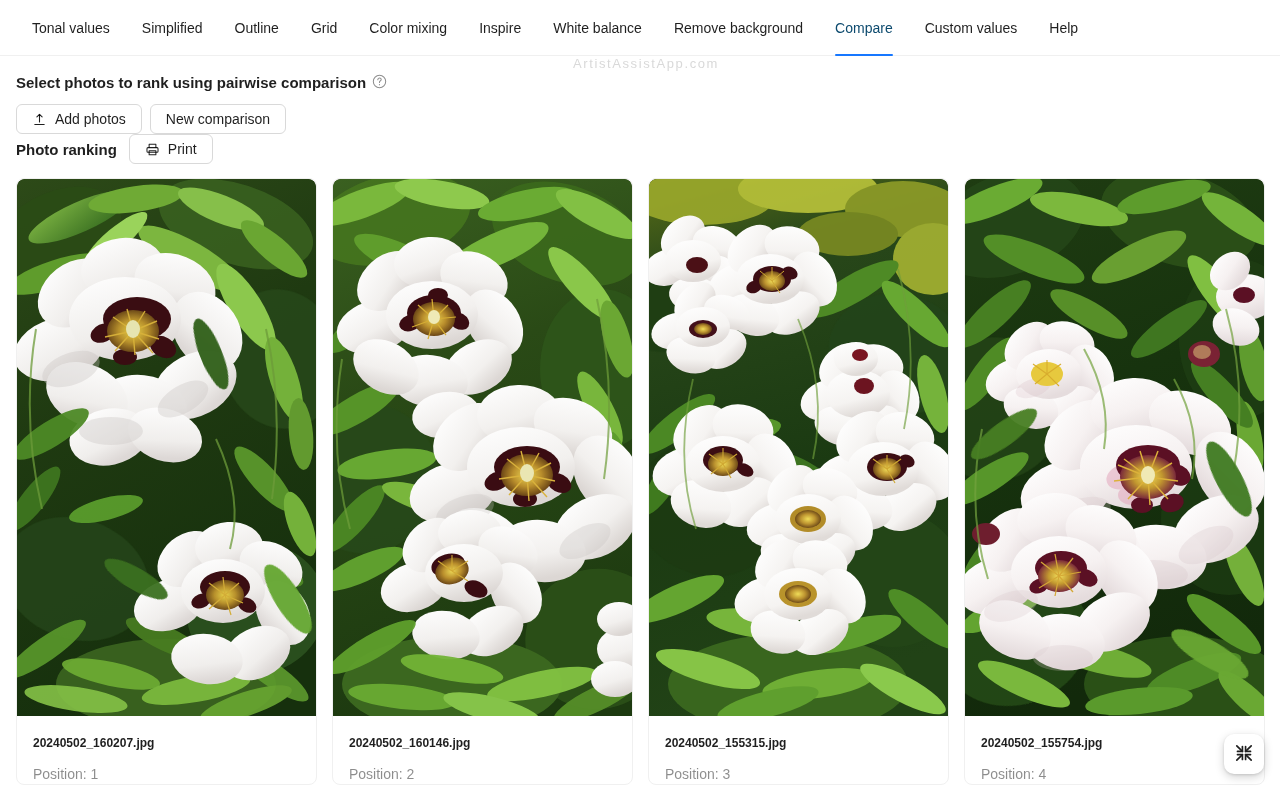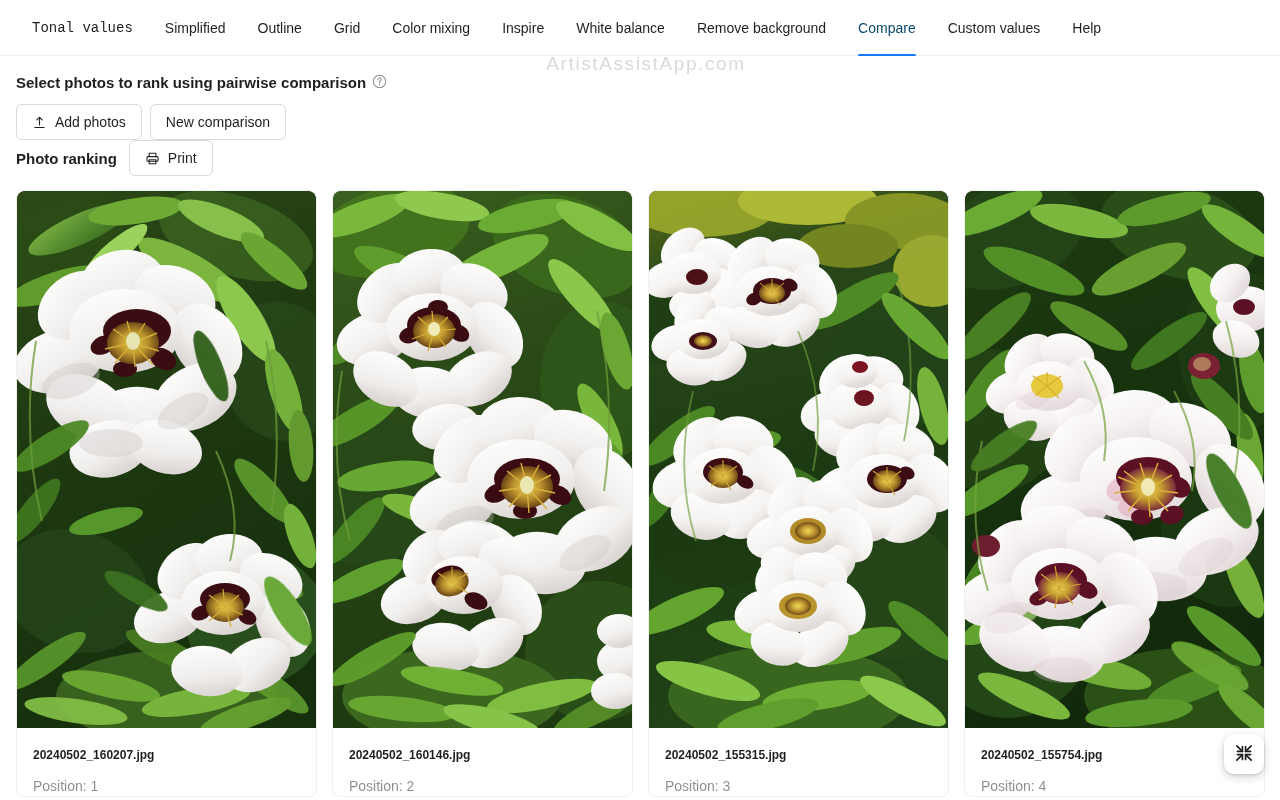--- a/index.html
+++ b/index.html
@@ -24,38 +24,38 @@
     display: flex;
     align-items: center;
     padding: 0 16px;
     font-size: 14px;
     color: rgba(0,0,0,0.88);
     cursor: pointer;
     position: relative;
     white-space: nowrap;
     line-height: 1;
   }
-  .tab:first-child { padding-left: 16px; font-family: Liberation Mono, monospace; }
+  .tab:first-child { padding-left: 16px; }
   .tab.active { color: #0c4a6e; }
   .tab.active::after {
     content: "";
     position: absolute;
     left: 16px; right: 16px; bottom: -1px;
     height: 2px;
     background: #1677ff;
     border-radius: 2px;
   }
 
   
   .watermark {
     position: absolute;
     top: 56px;
     left: 12px; right: 0;
     text-align: center;
-    font-size: 19px;
+    font-size: 13px;
     letter-spacing: 1.6px;
     color: #d9d9d9;
     pointer-events: none;
     z-index: 5;
     line-height: 16px;
   }
 
   
   .content { padding: 0 16px; position: relative; }
 
@@ -82,21 +82,21 @@
   .btn-row {
     display: flex;
     gap: 8px;
     margin-top: 12px;
     align-items: center;
   }
   .btn {
     display: inline-flex;
     align-items: center;
     gap: 8px;
-    height: 36px;
+    height: 30px;
     padding: 0 15px;
     border: 1px solid #d9d9d9;
     border-radius: 6px;
     background: #fff;
     font-size: 14px;
     color: rgba(0,0,0,0.88);
     cursor: pointer;
     font-family: "Liberation Sans", sans-serif;
     white-space: nowrap;
   }

